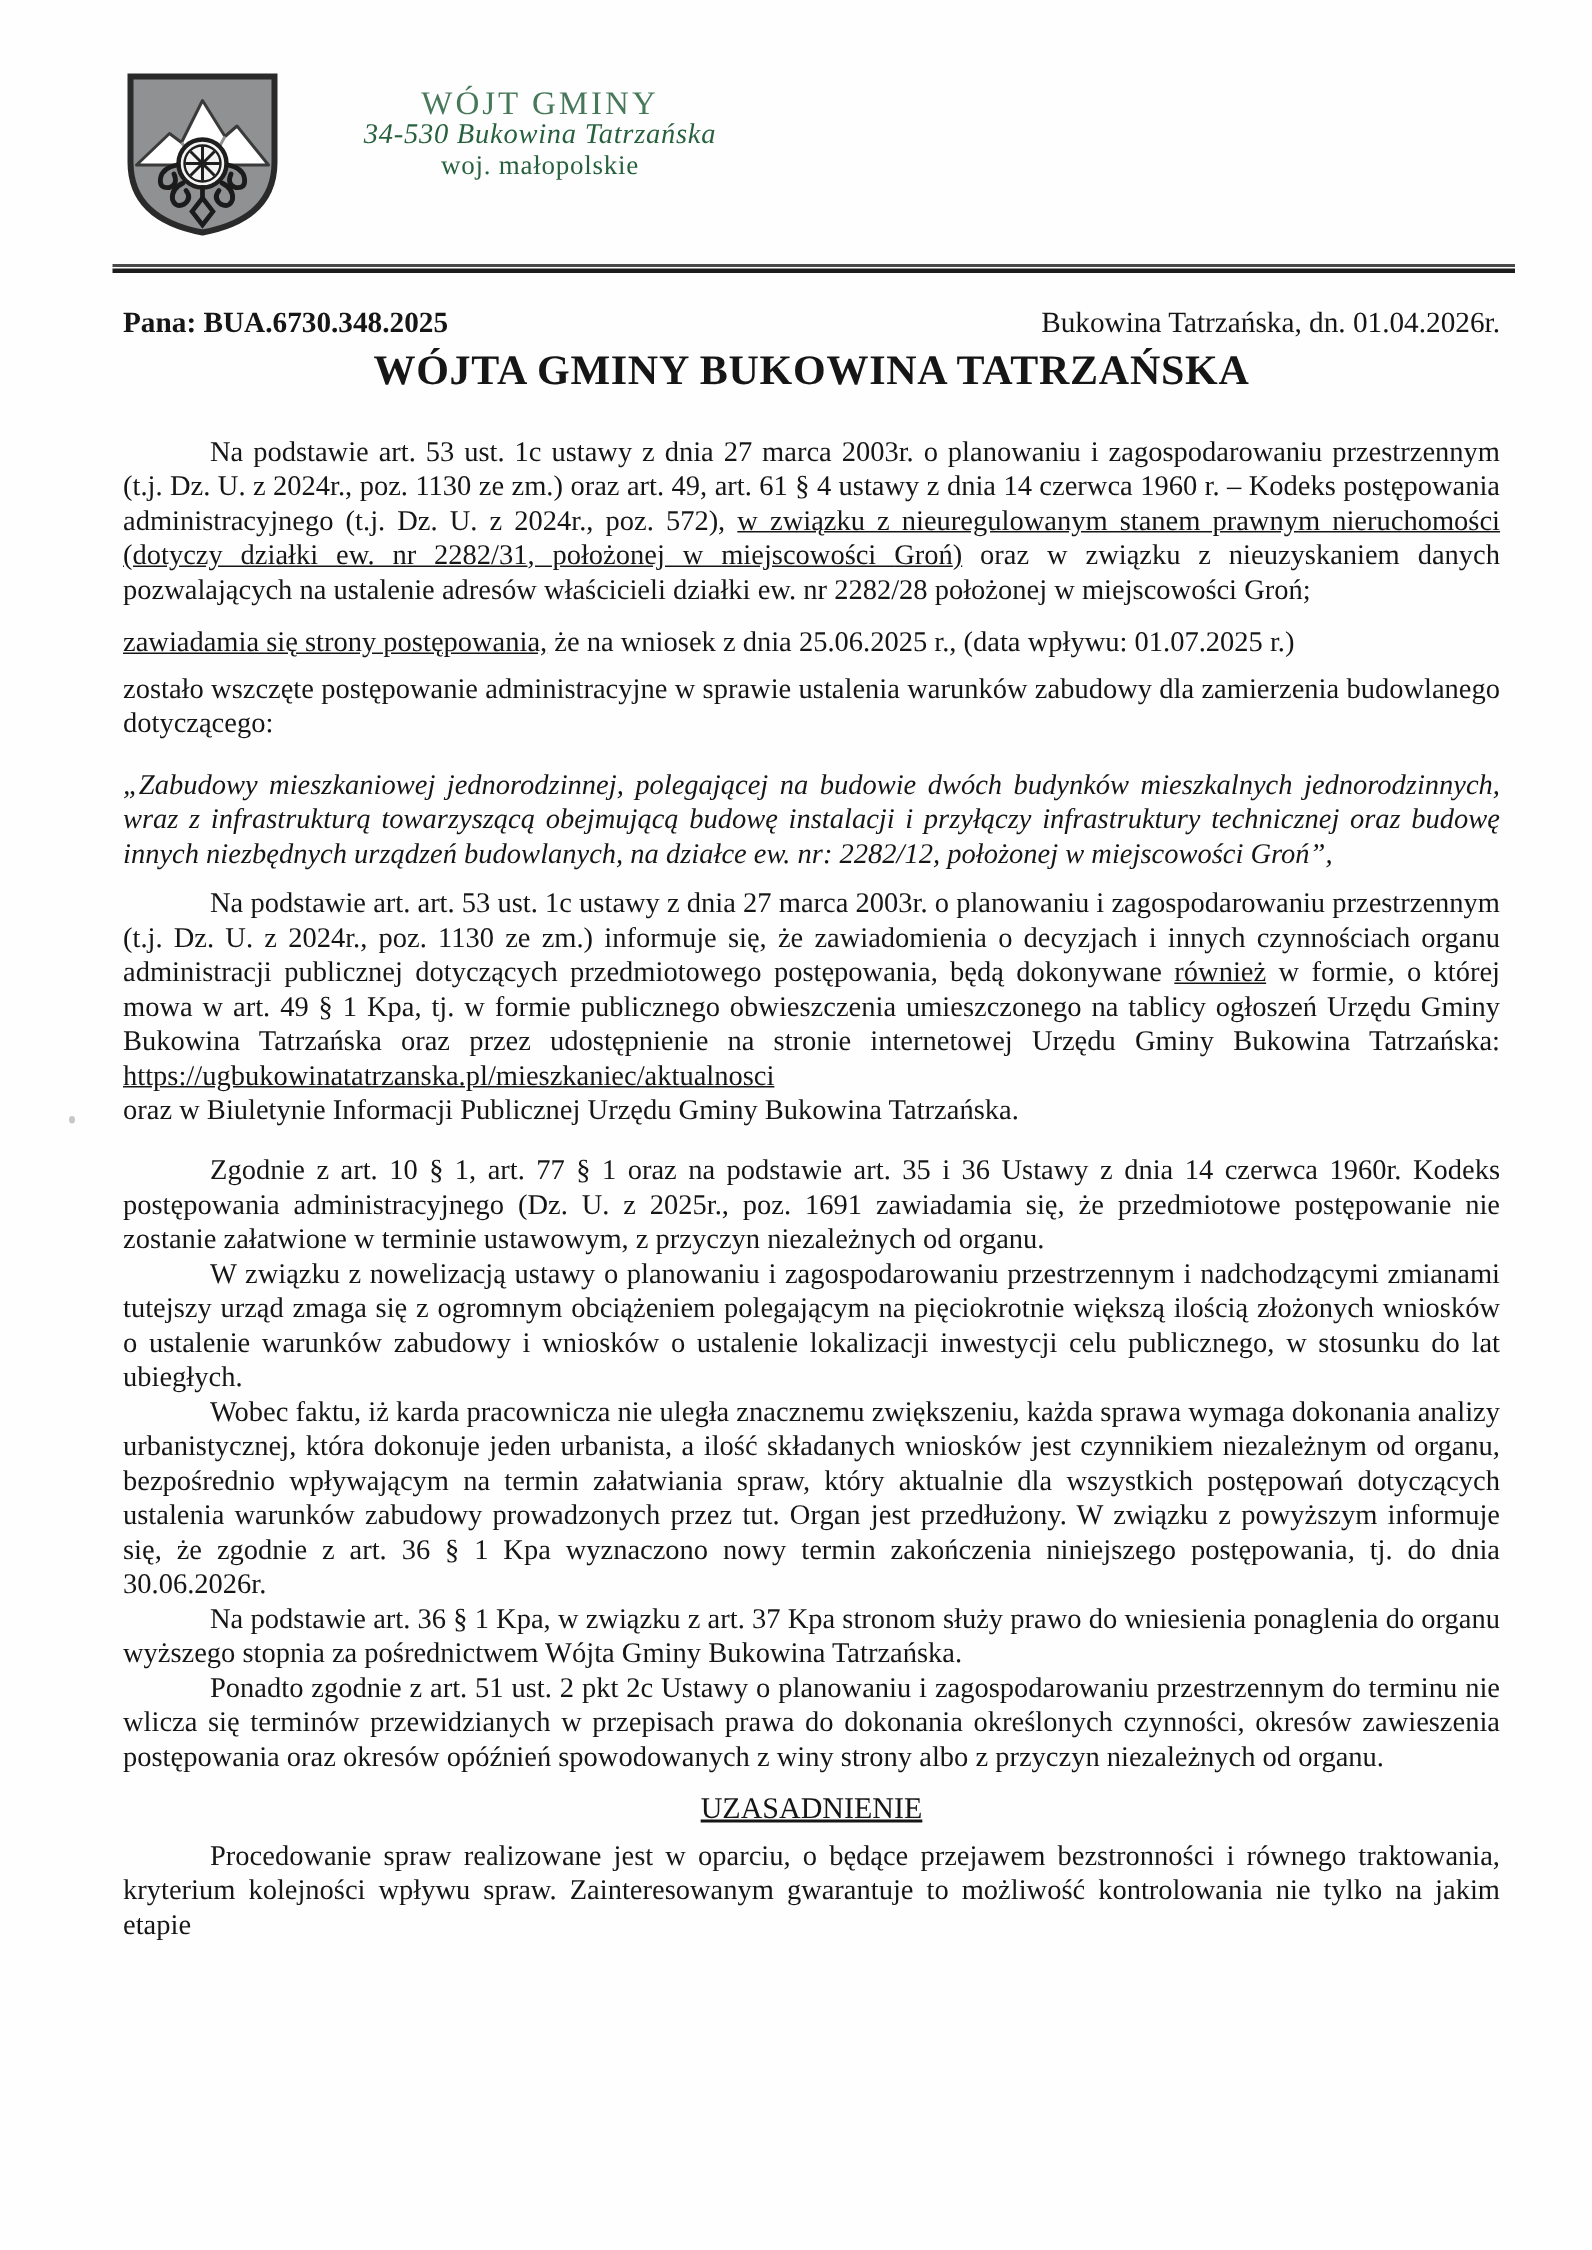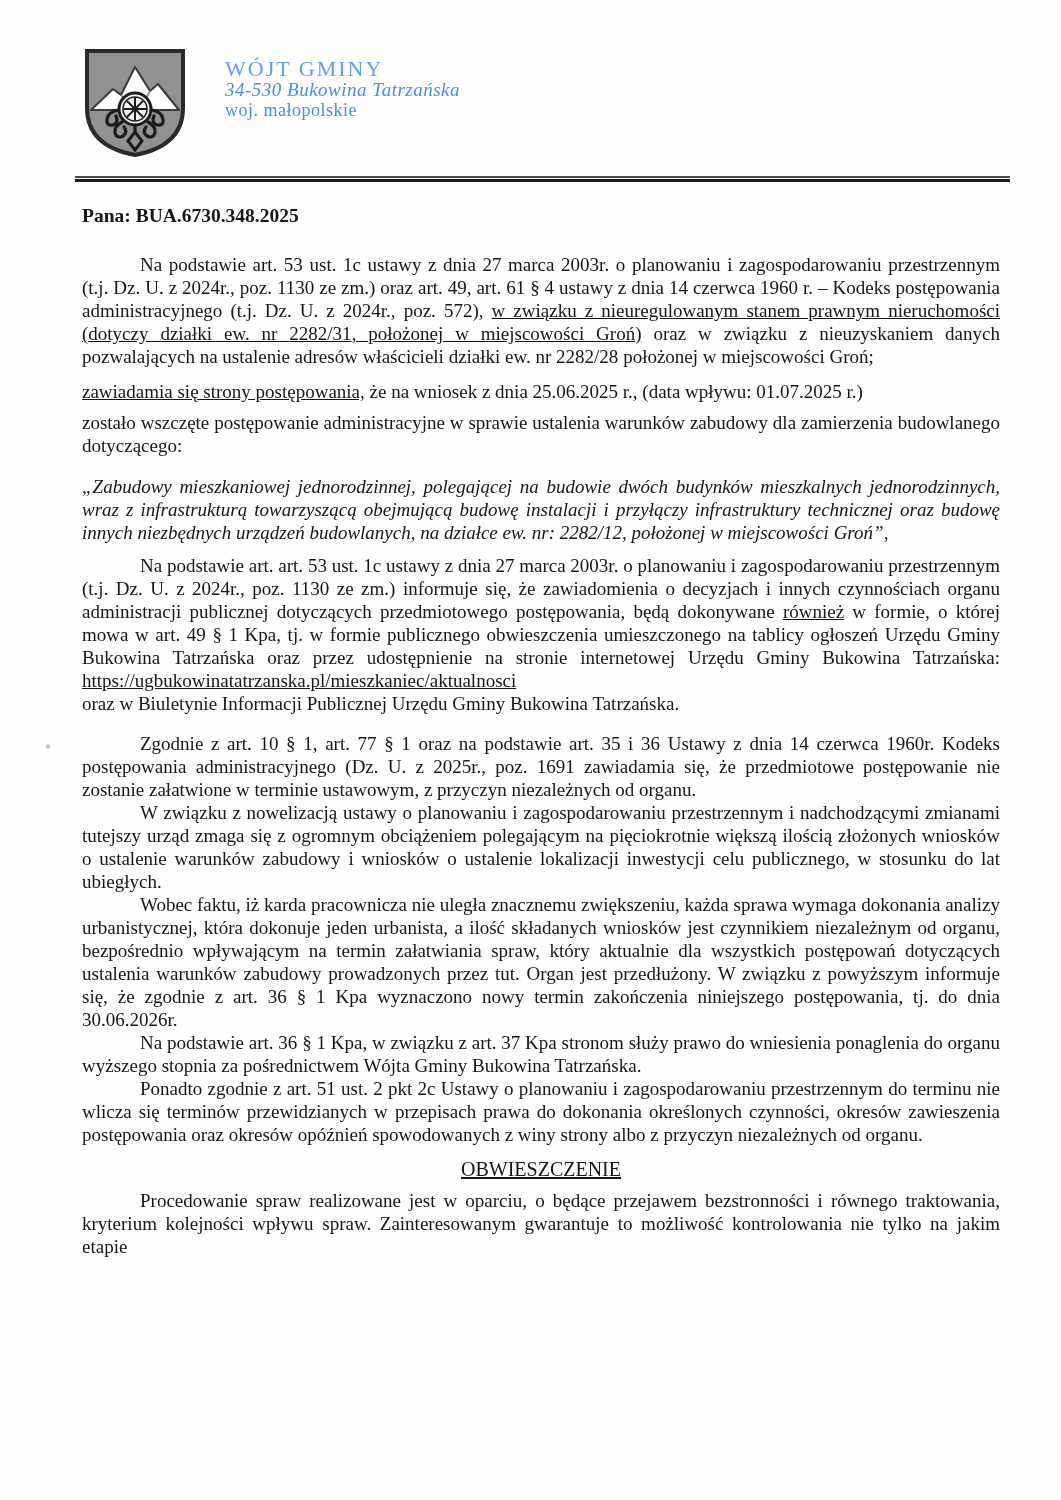--- a/index.html
+++ b/index.html
@@ -9,21 +9,21 @@
     margin:0 auto;
     background:#fefefe;
     font-family:"Liberation Serif","DejaVu Serif",serif;
     color:#161616;
     overflow:hidden;
   }
   
   .crest{position:absolute;left:82px;top:48px;width:106px;height:110px;}
   .stamp{
     position:absolute;left:225px;top:58px;width:270px;
-    color:#3b82f6;opacity:.92;
+    text-align:center;color:#14532d;opacity:.92;
     line-height:21px;letter-spacing:.5px;
   }
   .stamp .s1{font-size:22px;letter-spacing:2px;opacity:.85;}
   .stamp .s2{font-size:19px;font-style:italic;}
   .stamp .s3{font-size:18px;}
   .rule{position:absolute;left:75px;top:176px;width:935px;}
   .rule .thin{height:2px;background:#4a4a4a;}
   .rule .thick{height:3px;background:#1c1c1c;margin-top:1px;}
   
   .content{position:absolute;left:82px;top:205px;width:918px;font-size:19px;}
@@ -87,22 +87,24 @@
     <div class="thin"></div>
     <div class="thick"></div>
   </div>
 
   <div class="speck"></div>
 
   <div class="content">
 
     <div class="meta">
       <span class="znak">Pana: BUA.6730.348.2025</span>
+      <span class="pdate">Bukowina Tatrzańska, dn. 01.04.2026r.</span>
     </div>
 
+    <div class="title2">WÓJTA GMINY BUKOWINA TATRZAŃSKA</div>
 
     <p class="ind mt26"><span class="b">Na podstawie art. 53 ust. 1c ustawy z dnia 27 marca 2003r. o planowaniu i zagospodarowaniu przestrzennym (t.j. Dz. U. z 2024r., poz. 1130 ze zm.) </span><span>oraz art. 49, art. 61 § 4 ustawy z dnia 14 czerwca 1960 r. – Kodeks postępowania administracyjnego (t.j. Dz. U. z 2024r., poz. 572), </span><span class="u">w związku z nieuregulowanym stanem prawnym nieruchomości  (dotyczy działki ew. nr </span><span class="u b">2282/31</span><span class="u">, położonej w miejscowości </span><span class="u b">Groń</span><span class="u">)</span><span> oraz w związku z nieuzyskaniem danych pozwalających na ustalenie adresów właścicieli działki ew. nr </span><span class="b">2282/28</span><span> położonej w miejscowości </span><span class="b">Groń</span><span>;</span></p>
 
     <p class="mt12"><span class="b u">zawiadamia się strony postępowania,</span><span class="b"> że na wniosek z dnia 25.06.2025 r., (data wpływu: 01.07.2025 r.)</span></p>
 
 
     <p class="mt8"><span>zostało wszczęte postępowanie administracyjne w sprawie ustalenia warunków zabudowy dla zamierzenia budowlanego dotyczącego:</span></p>
 
     <p class="mt18 p4"><span class="i">„Zabudowy mieszkaniowej jednorodzinnej, polegającej na budowie dwóch budynków mieszkalnych jednorodzinnych, wraz z infrastrukturą towarzyszącą obejmującą budowę instalacji i przyłączy infrastruktury technicznej oraz budowę innych niezbędnych urządzeń budowlanych, na działce ew. nr: </span><span class="i b">2282/12</span><span class="i">,  położonej w miejscowości </span><span class="i b">Groń</span><span class="i">”,</span></p>
 
@@ -113,18 +115,18 @@
     <p class="ind mt17"><span class="b">Zgodnie z art. 10 § 1, art. 77 § 1 oraz na podstawie art. 35 i 36 Ustawy z dnia 14 czerwca 1960r. Kodeks postępowania administracyjnego (Dz. U. z 2025r., poz. 1691 zawiadamia się, że przedmiotowe postępowanie nie zostanie załatwione w terminie ustawowym, z przyczyn niezależnych od organu.</span></p>
 
     <p class="ind"><span>W związku z nowelizacją ustawy o planowaniu i zagospodarowaniu przestrzennym i nadchodzącymi zmianami tutejszy urząd zmaga się z ogromnym obciążeniem polegającym na pięciokrotnie większą ilością złożonych wniosków o ustalenie warunków zabudowy i wniosków o ustalenie lokalizacji inwestycji celu publicznego, w stosunku do lat ubiegłych.</span></p>
 
     <p class="ind"><span>Wobec faktu, iż karda pracownicza nie uległa znacznemu zwiększeniu, każda sprawa wymaga dokonania analizy urbanistycznej, która dokonuje jeden urbanista, a ilość składanych wniosków jest czynnikiem niezależnym od organu, bezpośrednio wpływającym na termin załatwiania spraw, który aktualnie dla wszystkich postępowań dotyczących ustalenia warunków zabudowy prowadzonych przez tut. Organ jest przedłużony. W związku z powyższym informuje się, że </span><span class="b">zgodnie z art. 36 § 1 Kpa wyznaczono nowy termin zakończenia niniejszego postępowania, tj. do dnia 30.06.2026r.</span></p>
 
     <p class="ind"><span>Na podstawie art. 36 § 1 Kpa, w związku z art. 37 Kpa stronom służy prawo do wniesienia ponaglenia do organu wyższego stopnia za pośrednictwem Wójta Gminy Bukowina Tatrzańska.</span></p>
 
     <p class="ind"><span>Ponadto zgodnie z art. 51 ust. 2 pkt 2c Ustawy o planowaniu i zagospodarowaniu przestrzennym do terminu nie wlicza się terminów przewidzianych w przepisach prawa do dokonania określonych czynności, okresów zawieszenia postępowania oraz okresów opóźnień spowodowanych z winy strony albo z przyczyn niezależnych od organu.</span></p>
 
-    <div class="hsec">OBWIESZCZENIE</div>
+    <div class="hsec">UZASADNIENIE</div>
 
     <p class="ind mt8"><span>Procedowanie spraw realizowane jest w oparciu, o będące przejawem bezstronności i równego traktowania, kryterium kolejności wpływu spraw. Zainteresowanym gwarantuje to możliwość kontrolowania nie tylko na jakim etapie</span></p>
 
   </div>
 </div>
 
 </body></html>

